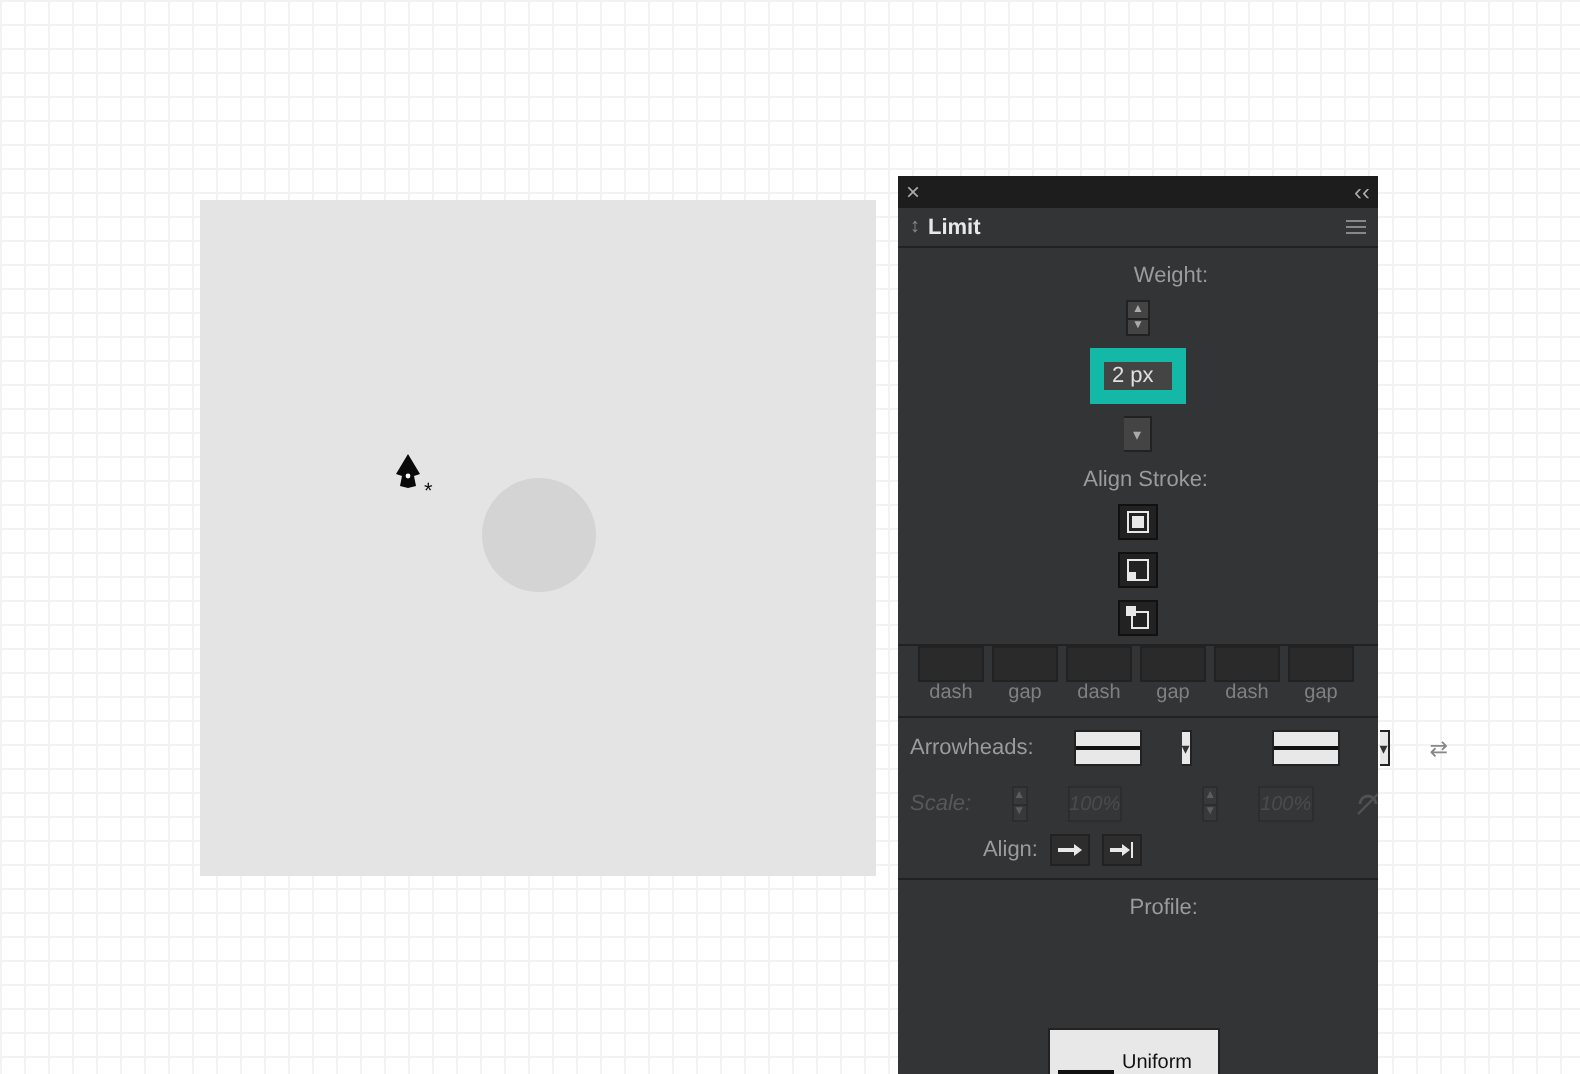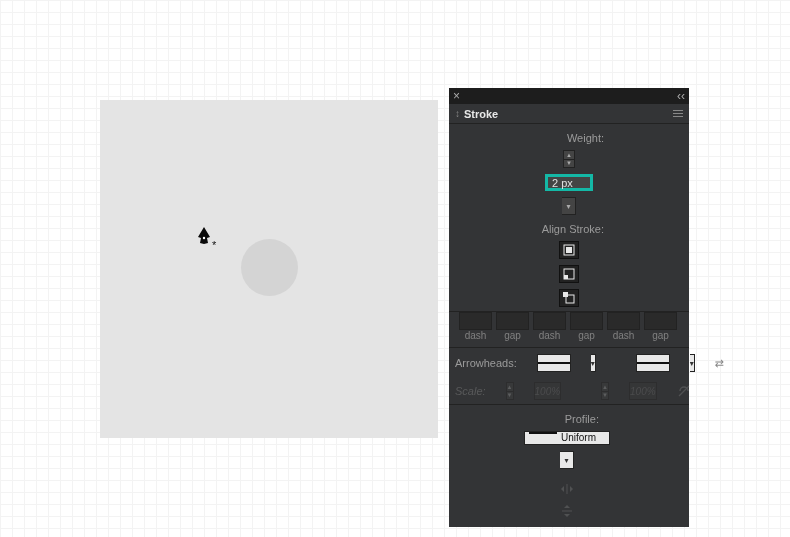--- a/index.html
+++ b/index.html
@@ -83,23 +83,23 @@
   color: #9b9b9b;
 }
 .stepper {
   width: 12px; height: 18px;
   background: #444; border: 1px solid #222;
   display: flex; flex-direction: column;
 }
 .stepper div { flex: 1; display:flex; align-items:center; justify-content:center; color:#aaa; font-size:6px; }
 .stepper div:first-child { border-bottom:1px solid #222; }
 .field {
-  height: 17px;
+  height: 28px;
   background: #444;
-  border: 3px solid #14b8a6;
+  border: 7px solid #14b8a6;
   color: #e0e0e0;
   padding: 0 4px;
   font-size: 11px;
   display: inline-flex;
   align-items: center;
 }
 .chev-down {
   width: 14px; height: 18px;
   background: #444; border:1px solid #222; border-left:none;
   display:flex; align-items:center; justify-content:center;
@@ -158,22 +158,22 @@
 .disabled { opacity:.35;font-style:italic; }
 .scale-field { width:33px; height:18px; background:#3a3a3a; border:1px solid #222; color:#777; font-size:10px; display:flex; align-items:center; justify-content:center; }
 .align-row { display:flex; align-items:center; padding:2px 10px 6px 6px; gap:6px; }
 .align-btn {
   width:20px; height:16px; background:#2d2d2d; border:1px solid #222;
   display:flex; align-items:center; justify-content:center;
 }
 .divider { height:1px; background:#222; margin:0; }
 .profile-row { display:flex; align-items:center; padding:8px 10px 8px 6px; gap:6px;flex-direction:column; }
 .profile-select {
-  width:86px; height:14px; background:#e8e8e8; border:1px solid #222;
-  display:flex; align-items:flex-start; padding:0 4px; gap:4px;
+  width:86px; height:24px; background:#e8e8e8; border:1px solid #222;
+  display:flex; align-items:flex-end; padding:0 4px; gap:4px;margin-top:48px;
 }
 .profile-select .line { width:28px; height:2px; background:#111; }
 .profile-select .txt { color:#111; font-size:10px; }
 .flip-icon { width:16px; height:16px; color:#888; display:flex; align-items:center; justify-content:center; }
 </style>
 </head>
 <body>
 
 <div class="artboard">
   <div class="circle"></div>
@@ -186,21 +186,21 @@
   </div>
 </div>
 
 <div class="panel">
   <div class="panel-topbar">
     <span class="close-x">×</span>
     <span class="collapse-arr">‹‹</span>
   </div>
   <div class="panel-tabbar">
     <span class="updown-icon">↕</span>
-    <span class="tab-title">Stroke</span>
+    <span class="tab-title">Limit</span>
     <span class="hamburger">
         <span></span>
         <span></span>
         <span></span>
       </span>
   </div>
 
   <div class="row" style="padding-top:8px;">
     <span class="row-label">Weight:</span>
     <div class="stepper">
@@ -284,20 +284,36 @@
       </div>
     <div class="scale-field">100%</div>
     <div class="swap-icon">
       <svg width="14" height="14">
           <path d="M3 7 a4 4 0 0 1 8 0" fill="none" stroke="#888" stroke-width="1.4"></path>
           <line x1="2" y1="12" x2="12" y2="2" stroke="#888" stroke-width="1.2"></line>
         </svg>
     </div>
   </div>
 
+  <div class="align-row">
+    <span class="row-label" style="width:64px;">Align:</span>
+    <div class="align-btn">
+      <svg width="14" height="10">
+          <line x1="1" y1="5" x2="9" y2="5" stroke="#e8e8e8" stroke-width="2"></line>
+          <path d="M9 2 L13 5 L9 8 Z" fill="#e8e8e8"></path>
+        </svg>
+    </div>
+    <div class="align-btn">
+      <svg width="14" height="10">
+          <line x1="1" y1="5" x2="7" y2="5" stroke="#e8e8e8" stroke-width="2"></line>
+          <path d="M7 2 L11 5 L7 8 Z" fill="#e8e8e8"></path>
+          <line x1="12" y1="1" x2="12" y2="9" stroke="#e8e8e8"></line>
+        </svg>
+    </div>
+  </div>
 
   <div class="divider"></div>
 
   <div class="profile-row">
     <span class="row-label" style="width:64px;">Profile:</span>
     <div class="profile-select">
       <div class="line"></div>
       <span class="txt">Uniform</span>
     </div>
     <div class="arrow-chev" style="background:#e8e8e8;">▾</div>

